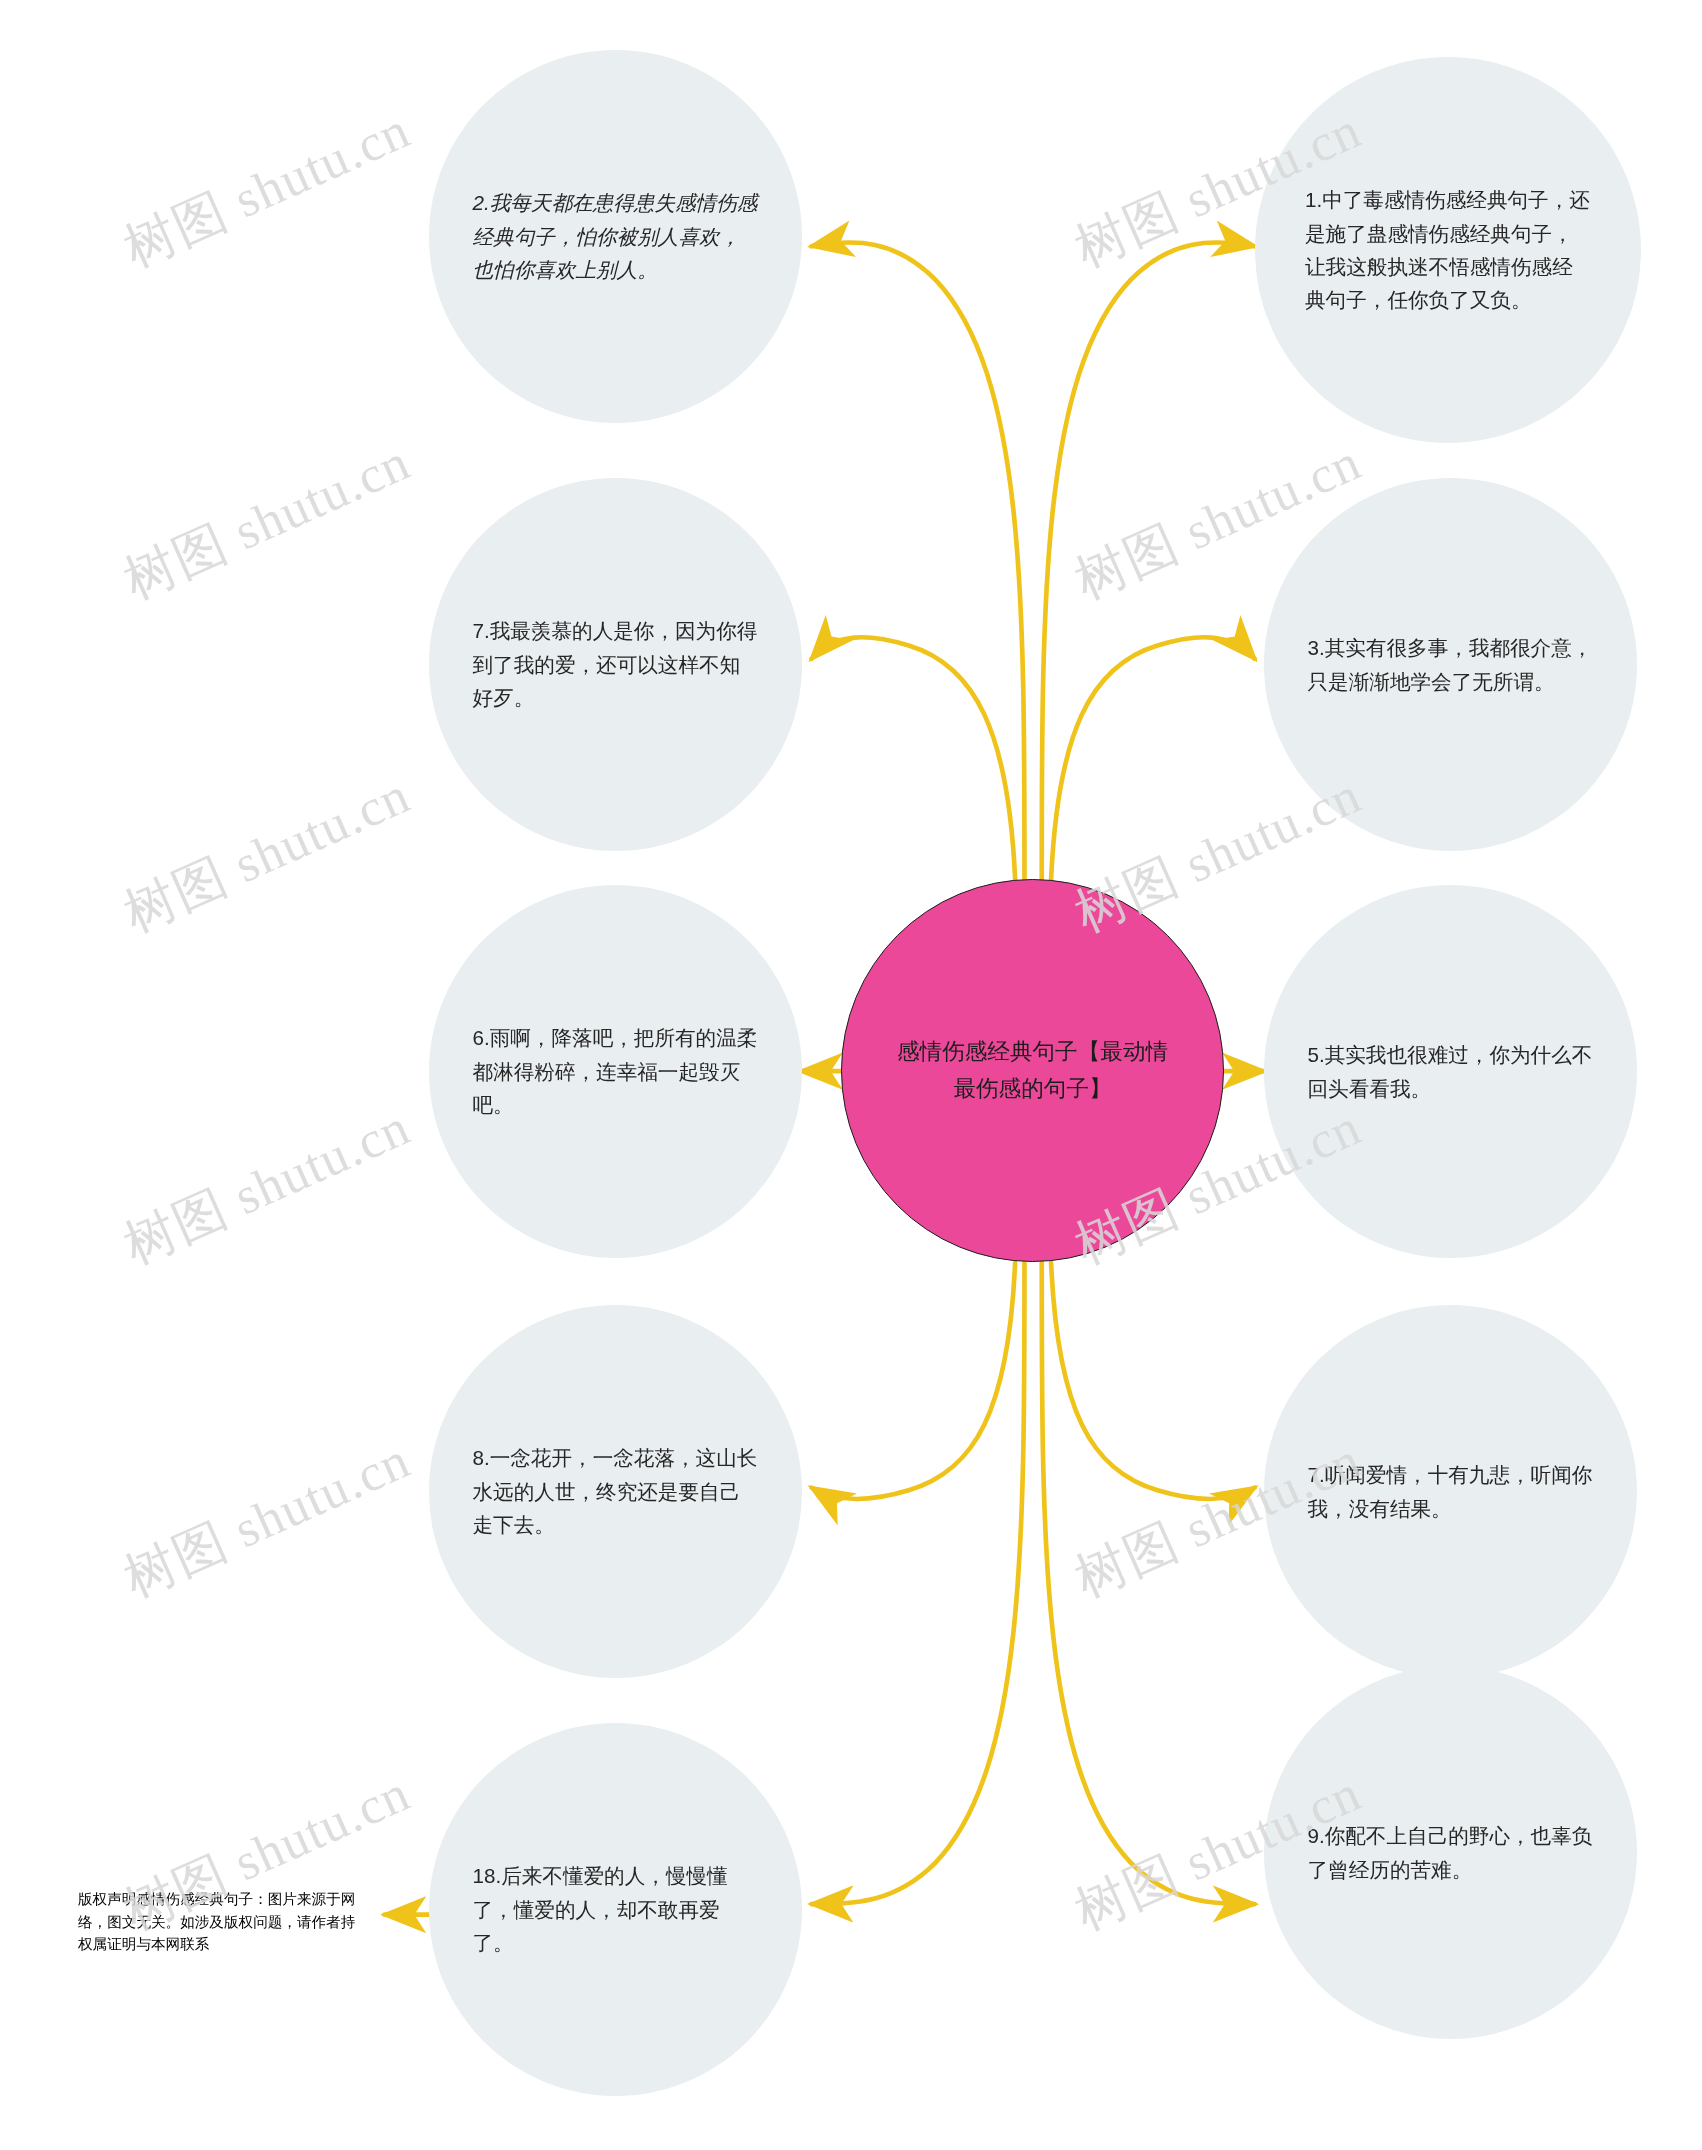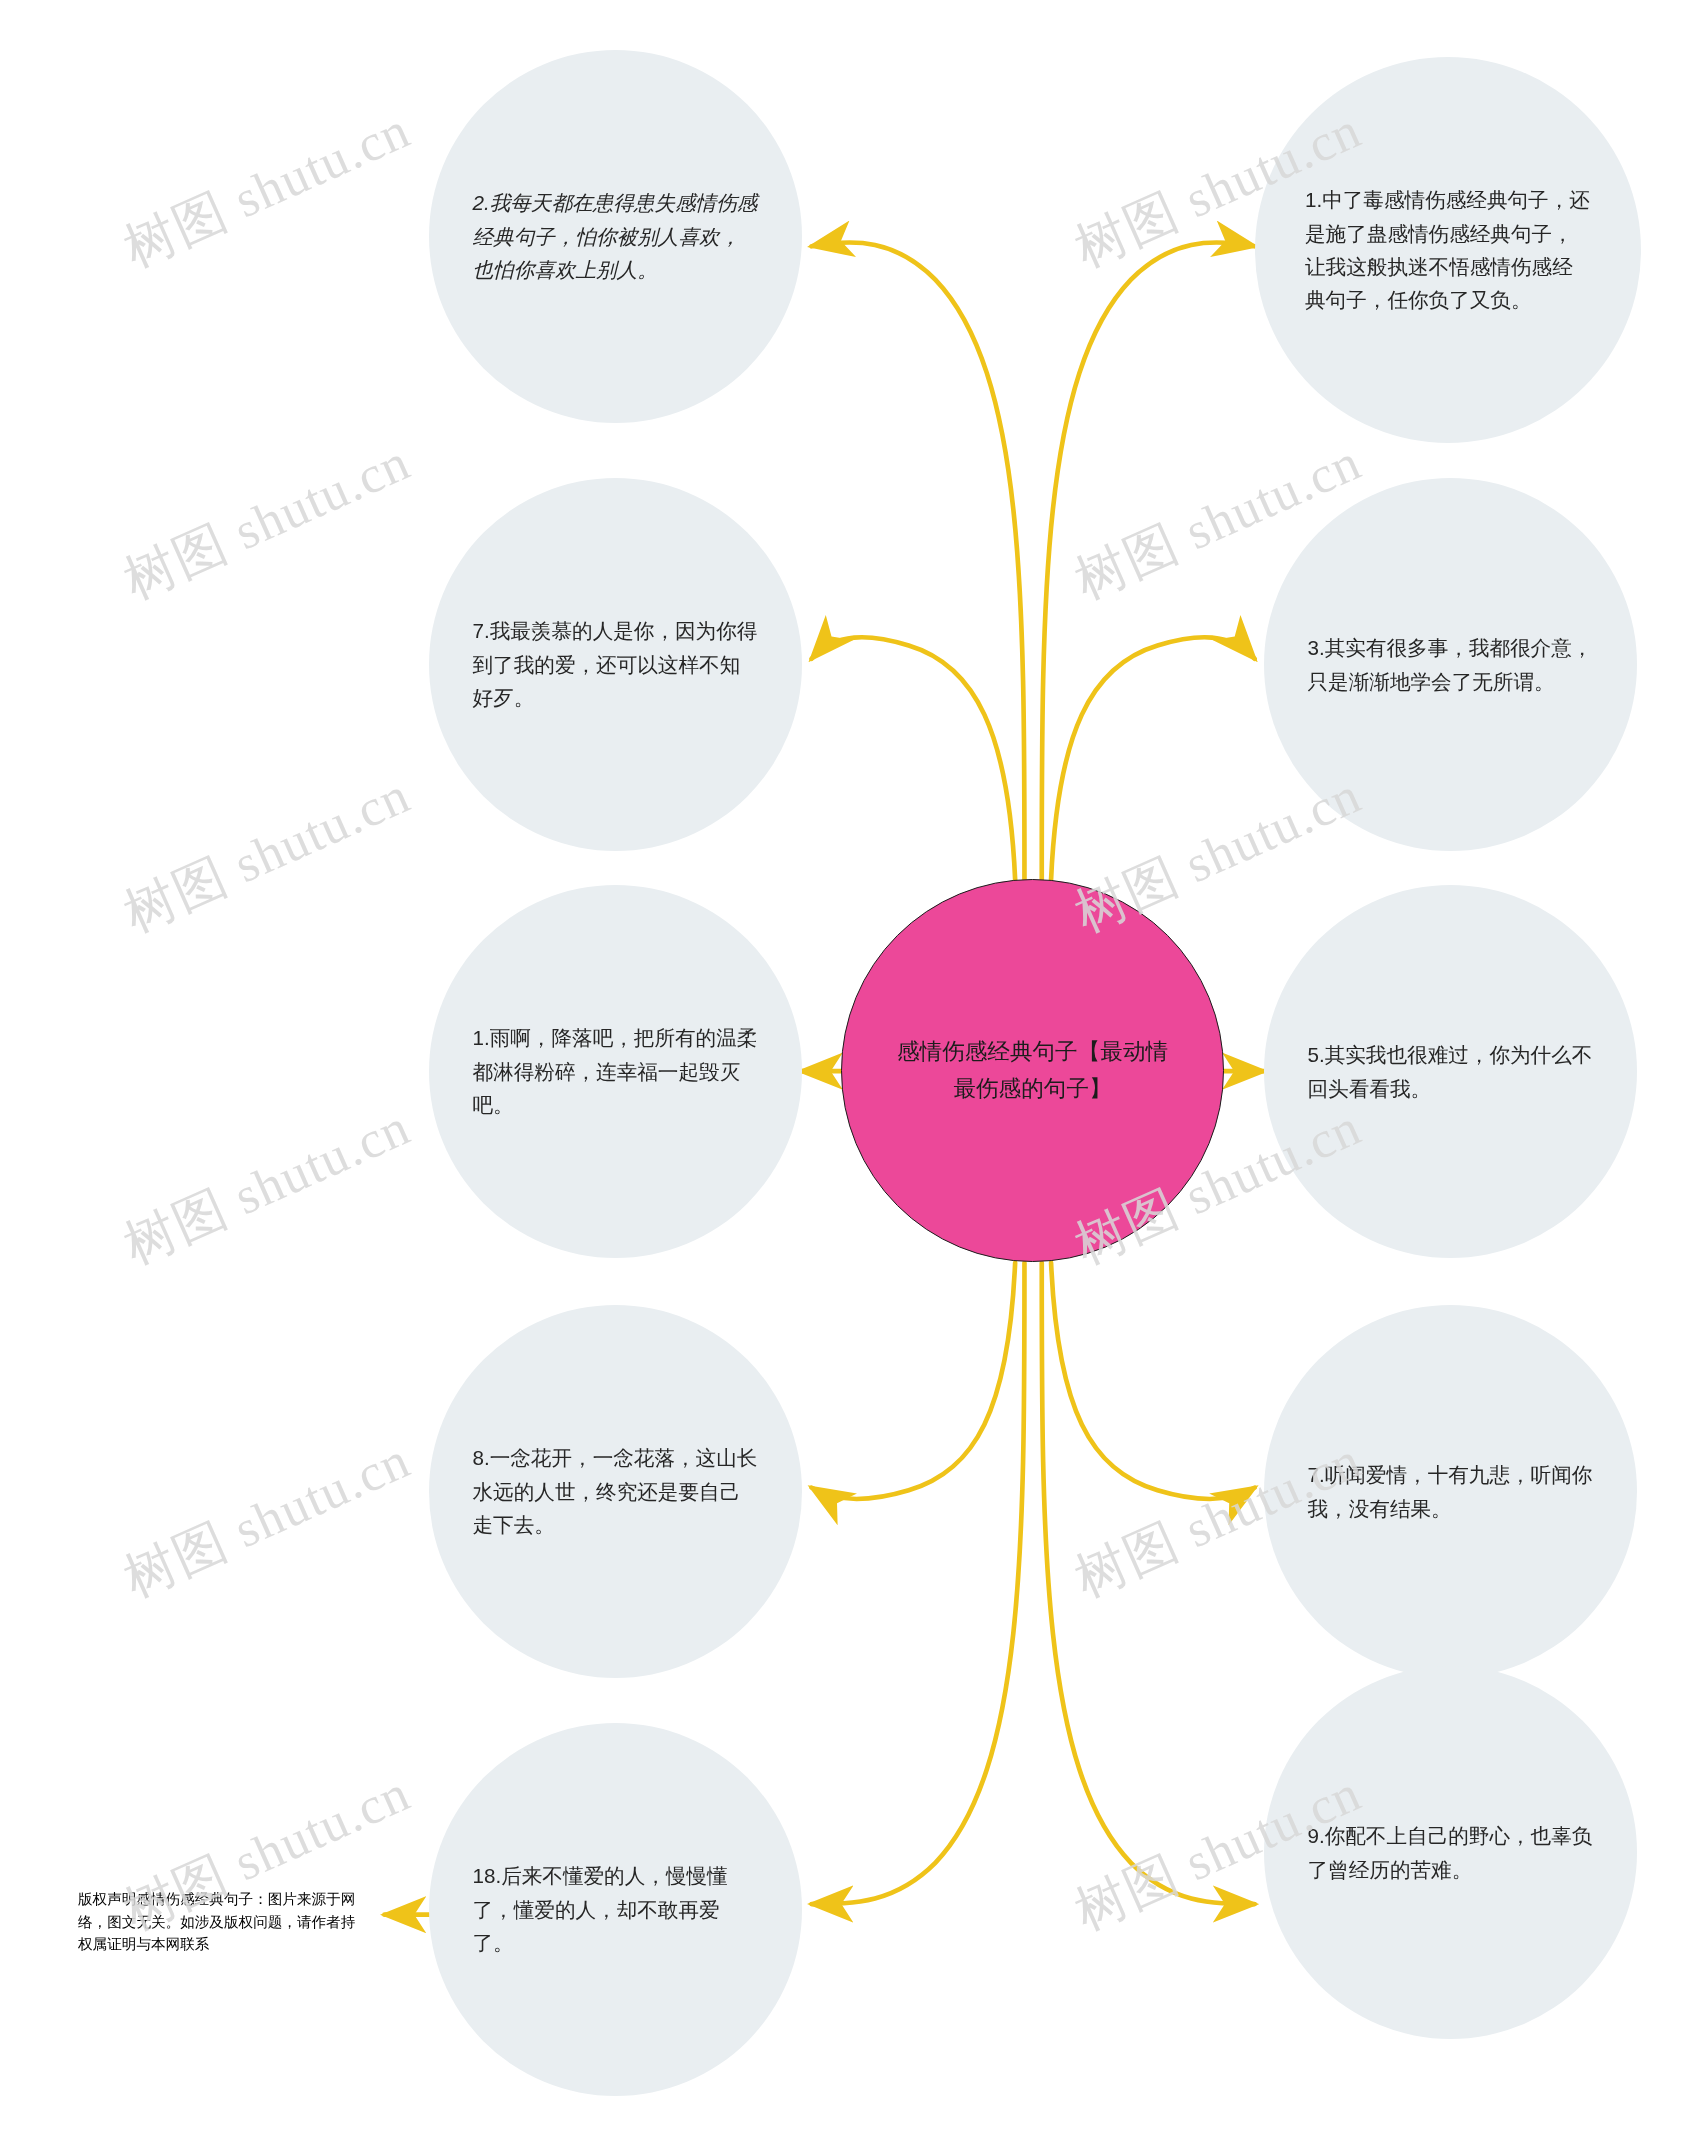--- a/index.html
+++ b/index.html
@@ -150,21 +150,21 @@
 
   <div class="node" style="left:429px; top:478px; width:373px; height:373px;">
     <div class="node-text">7.我最羡慕的人是你，因为你得到了我的爱，还可以这样不知好歹。</div>
   </div>
 
   <div class="node" style="left:1264px; top:885px; width:373px; height:373px;">
     <div class="node-text">5.其实我也很难过，你为什么不回头看看我。</div>
   </div>
 
   <div class="node" style="left:429px; top:885px; width:373px; height:373px;">
-    <div class="node-text">1.雨啊，降落吧，把所有的温柔都淋得粉碎，连幸福一起毁灭吧。</div>
+    <div class="node-text">6.雨啊，降落吧，把所有的温柔都淋得粉碎，连幸福一起毁灭吧。</div>
   </div>
 
   <div class="node" style="left:1264px; top:1305px; width:373px; height:373px;">
     <div class="node-text">7.听闻爱情，十有九悲，听闻你我，没有结果。</div>
   </div>
 
   <div class="node" style="left:429px; top:1305px; width:373px; height:373px;">
     <div class="node-text">8.一念花开，一念花落，这山长水远的人世，终究还是要自己走下去。</div>
   </div>
 

